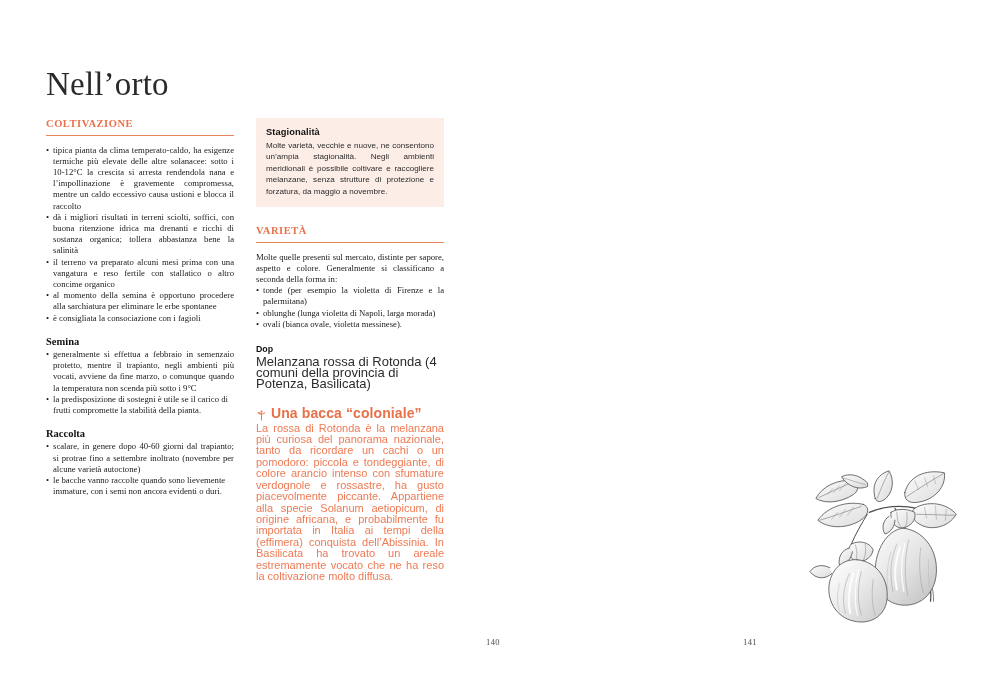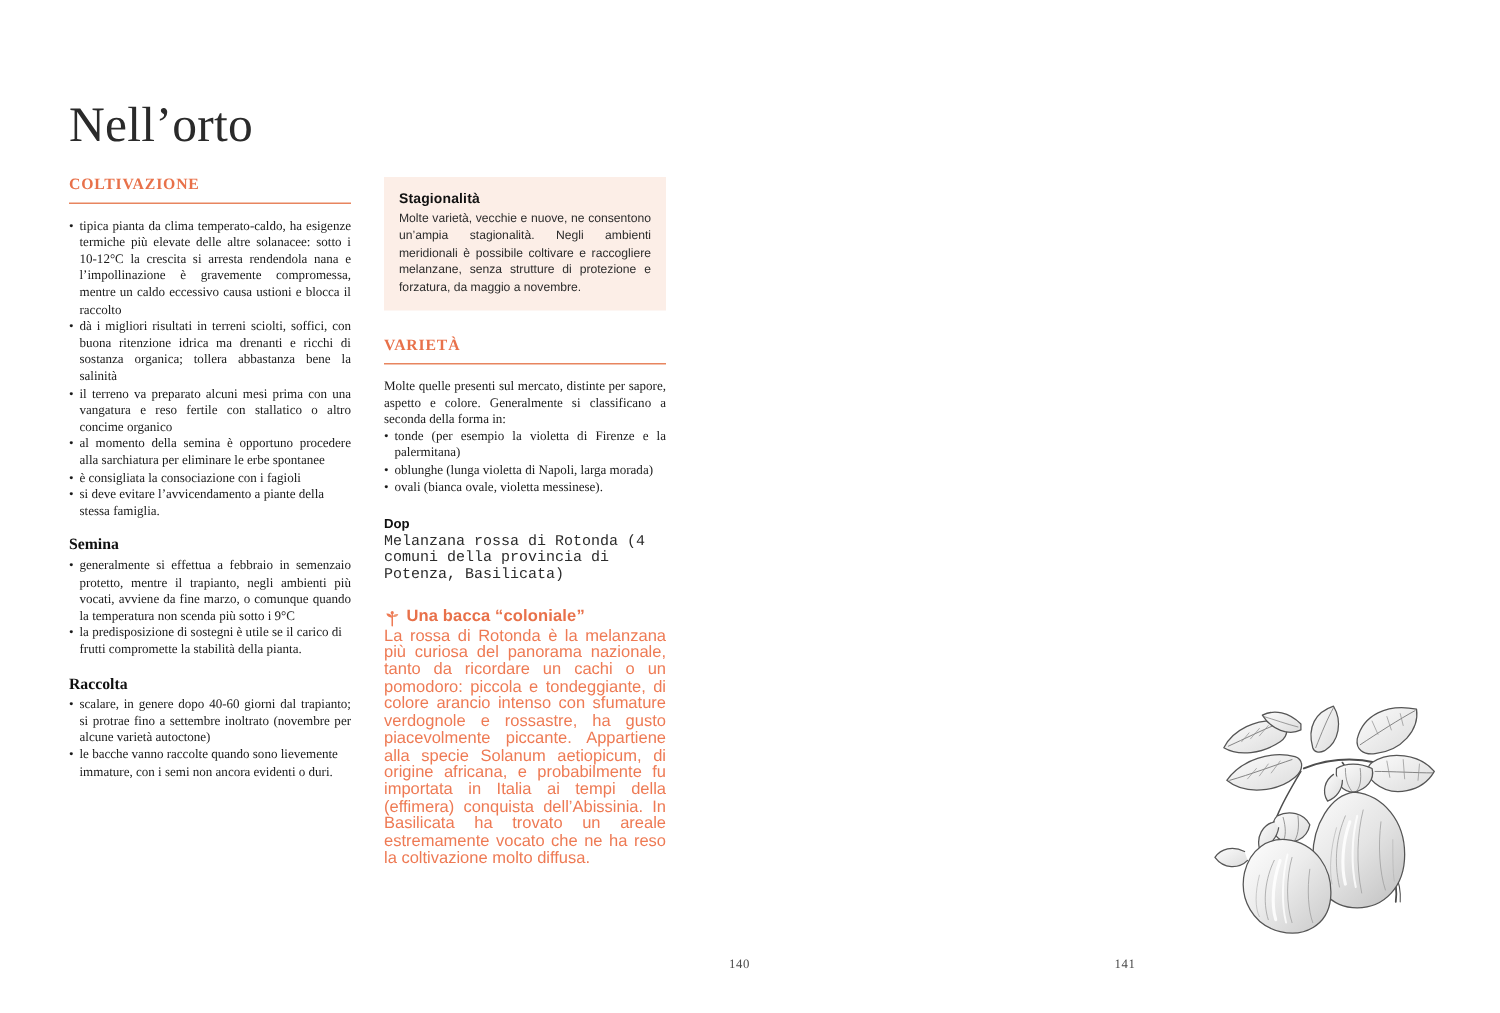--- a/index.html
+++ b/index.html
@@ -132,39 +132,39 @@
 
   
   .sans-head{
     font-family:"Liberation Sans", sans-serif;
     font-weight:700;
     font-size:8.8px;
     margin:14px 0 2px 0;
     color:#111;
   }
   .sans-body{
-    font-family:Liberation Mono, monospace;
-    font-size:10px;
+    font-family:Liberation Sans, sans-serif;
+    font-size:13px;
     line-height:11.2px;
     margin:0;
     color:#2b2b2b;
   }
 
   
   .callout{margin-top:15px;}
   .callout-head{
     display:flex;
     align-items:center;
     gap:4px;
     margin:0 0 2px 0;
   }
   .callout-head .ttl{
     font-family:"Liberation Sans", sans-serif;
     font-weight:700;
-    font-size:11px;
+    font-size:14px;
     color:#E8714A;
     letter-spacing:0.1px;
   }
   .leaf-icon{
     width:11px;height:11px;
     display:inline-block;
     flex:0 0 auto;
   }
   .callout-body{
     font-family:"Liberation Sans", sans-serif;
@@ -213,21 +213,20 @@
 
         <div class="sec-head">COLTIVAZIONE</div>
         <div class="rule"></div>
 
         <ul class="body">
           <li>tipica pianta da clima temperato-caldo, ha esigenze termiche più elevate delle altre solanacee: sotto i 10-12°C la crescita si arresta rendendola nana e l’impollinazione è gravemente compromessa, mentre un caldo eccessivo causa ustioni e blocca il raccolto</li>
           <li>dà i migliori risultati in terreni sciolti, soffici, con buona ritenzione idrica ma drenanti e ricchi di sostanza organica; tollera abbastanza bene la salinità</li>
           <li>il terreno va preparato alcuni mesi prima con una vangatura e reso fertile con stallatico o altro concime organico</li>
           <li>al momento della semina è opportuno procedere alla sarchiatura per eliminare le erbe spontanee</li>
           <li>è consigliata la consociazione con i fagioli</li>
-          <li>si deve evitare l’avvicendamento a piante della stessa famiglia.</li>
         </ul>
 
         <h3 class="sub-head">Semina</h3>
         <ul class="body">
           <li>generalmente si effettua a febbraio in semenzaio protetto, mentre il trapianto, negli ambienti più vocati, avviene da fine marzo, o comunque quando la temperatura non scenda più sotto i 9°C</li>
           <li>la predisposizione di sostegni è utile se il carico di frutti compromette la stabilità della pianta.</li>
         </ul>
 
         <h3 class="sub-head">Raccolta</h3>
         <ul class="body">

